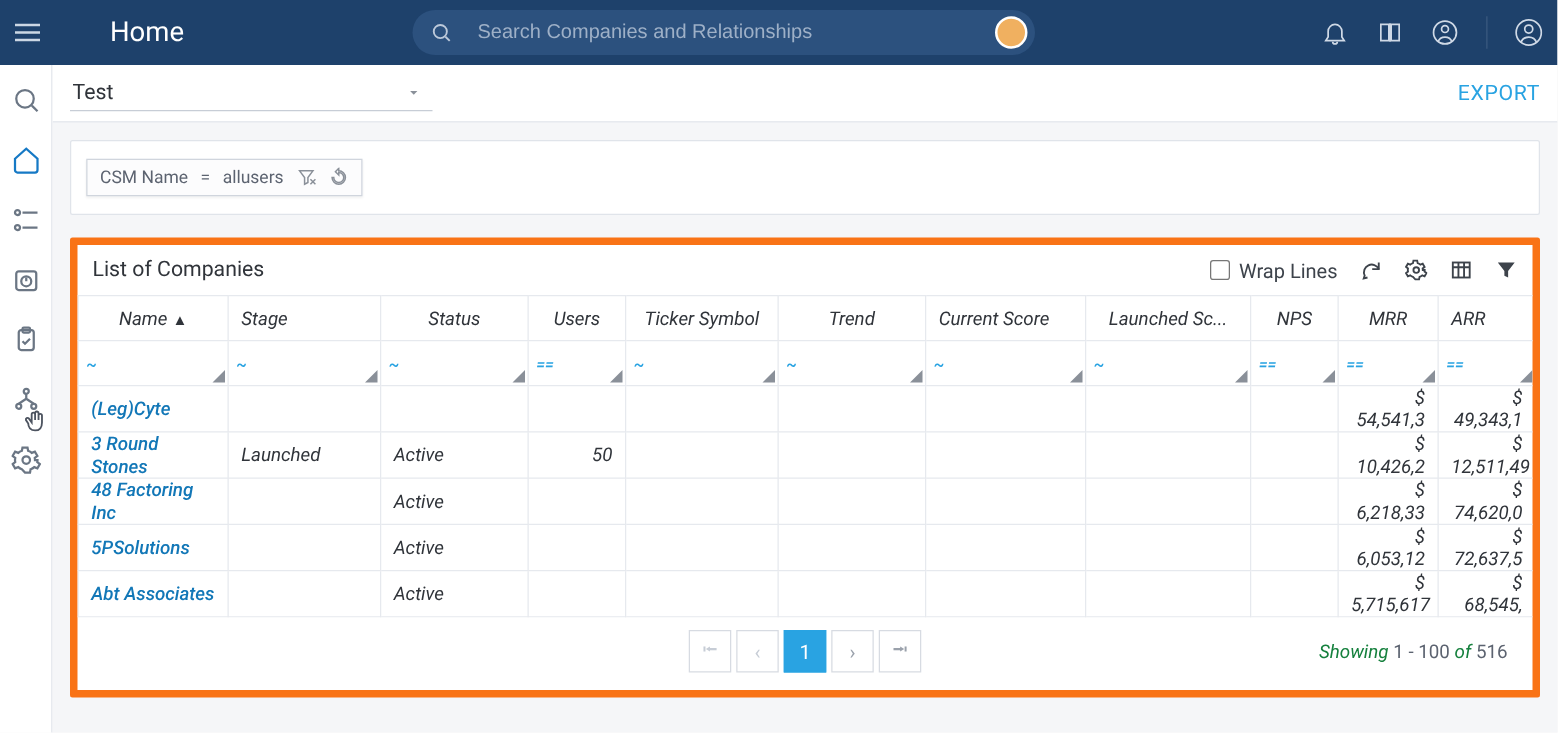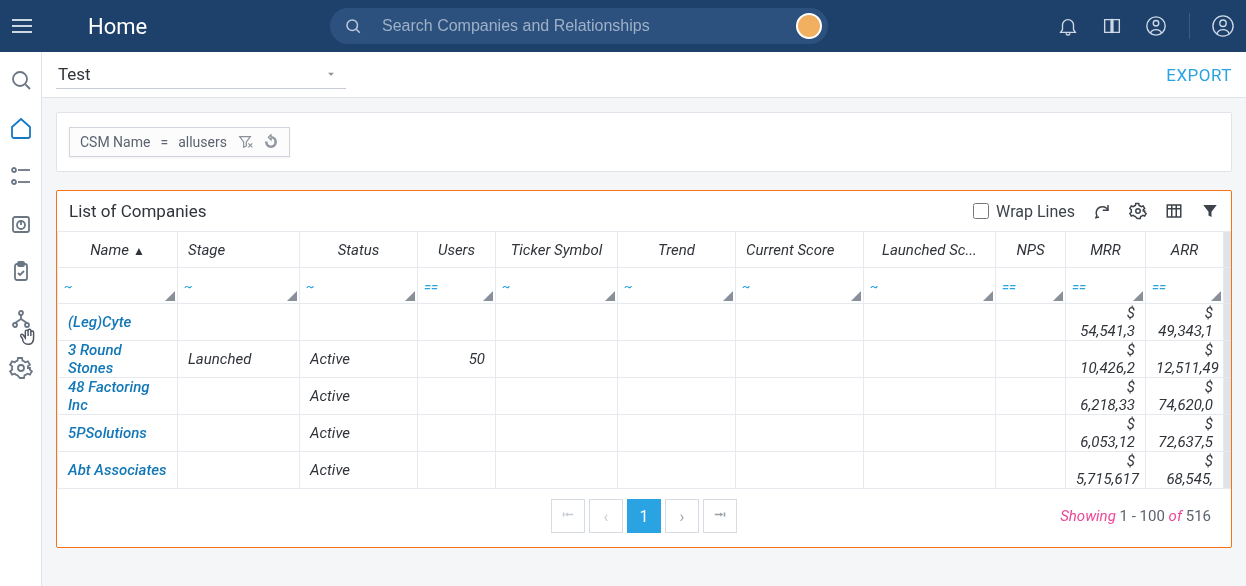--- a/index.html
+++ b/index.html
@@ -29,21 +29,21 @@
 .view-dropdown { display:flex; align-items:center; border-bottom:1px solid #c7cdd6; padding:4px 8px 4px 2px; width:290px; justify-content:space-between; font-size:17px; color:#30343a;}
 .chev-down { width:14px; height:14px; color:#8a9099;}
 .export { margin-left:auto; color:#29a3e2; font-size:17px; letter-spacing:0.5px; cursor:pointer;}
 
 .content { padding:14px; }
 .filter-panel { background:#fff; border:1px solid #e0e4ea; border-radius:2px; padding:14px 12px; }
 .filter-chip { display:inline-flex; align-items:center; gap:10px; border:1px solid #d0d5dd; background:#fcfcfd; padding:6px 10px; color:#5c6370; font-size:14px; box-shadow:0 1px 2px rgba(0,0,0,0.06);}
 .filter-chip .op { color:#5c6370; }
 .filter-chip svg { width:16px; height:16px; color:#8a9099;}
 
-.list-panel { background:#fff; border:1px solid #f97316; border-radius:2px; margin-top:18px; }
+.list-panel { background:#fff; border:6px solid #f97316; border-radius:2px; margin-top:18px; }
 .list-header { display:flex; align-items:center; padding:10px 12px; }
 .list-title { font-size:17px; color:#30343a; }
 .list-tools { margin-left:auto; display:flex; align-items:center; gap:18px; color:#3d434b;}
 .wrap-check { display:flex; align-items:center; gap:7px; font-size:16px; color:#3d434b;}
 .wrap-check input { width:16px; height:16px; accent-color:#1679c5;}
 .list-tools svg { width:18px; height:18px; }
 
 .table-wrap { overflow:hidden; }
 table { border-collapse:collapse; width:100%; table-layout:fixed;font-style:italic; }
 th, td { border:1px solid #e6e9ee; padding:0; font-size:15px; color:#30343a; text-align:left; height:36px;}
@@ -55,21 +55,21 @@
 .filterrow td { padding:2px 6px; position:relative; }
 .fop { color:#29a3e2; font-weight:500; font-size:13px; }
 .tri { position:absolute; right:2px; bottom:2px; width:0; height:0; border-left:10px solid transparent; border-bottom:10px solid #8a9099;}
 .scroll-stub { width:8px; background:#e0e4ea;}
 
 .pager { display:flex; align-items:center; justify-content:center; gap:4px; padding:10px 0 14px; position:relative;}
 .pager .pbtn { width:34px; height:34px; border:1px solid #d7dbe2; background:#fff; color:#9aa1ab; display:flex; align-items:center; justify-content:center; font-size:16px; cursor:pointer;}
 .pager .pbtn.active { background:#29a3e2; color:#fff; border-color:#29a3e2;}
 .pager .pbtn.disabled { color:#c7cdd6; cursor:default;}
 .page-info { position:absolute; right:20px; color:#5c6370; font-size:15px;}
-.page-info i { color:#ec4899;}
+.page-info i { color:#15803d;}
 
 .cursor-hand { position:absolute; left:18px; top:326px; width:22px; height:22px; color:#4d5460; pointer-events:none;}
 
 col.cname{width:120px}col.cstage{width:122px}col.cstatus{width:118px}col.cusers{width:78px}col.cts{width:122px}col.ctrend{width:118px}col.ccur{width:128px}col.cprev{width:132px}col.cnps{width:70px}col.cmrr{width:80px}col.carr{width:78px}col.cscr{width:12px}
 </style>
 </head>
 <body>
 
 <div class="topbar">
   <div class="hamburger">
@@ -226,21 +226,21 @@
               <th class="sorted" style="text-align:center"><span>Name</span><span class="arrow">▲</span></th>
               <th style="">Stage</th>
               <th style="text-align:center">Status</th>
               <th class="num" style="text-align:center">Users</th>
               <th style="text-align:center">Ticker Symbol</th>
               <th style="text-align:center">Trend</th>
               <th style="text-align:left">Current Score</th>
               <th style="text-align:center">Launched Sc...</th>
               <th class="num" style="text-align:center">NPS</th>
               <th class="num" style="text-align:center">MRR</th>
-              <th class="num" style="text-align:center">ARR</th>
+              <th class="num" style="text-align:left">ARR</th>
               <th class="scroll-stub"></th>
             </tr>
             <tr class="filterrow">
               <td><span class="fop">~</span><span class="tri"></span></td>
               <td><span class="fop">~</span><span class="tri"></span></td>
               <td><span class="fop">~</span><span class="tri"></span></td>
               <td><span class="fop">==</span><span class="tri"></span></td>
               <td><span class="fop">~</span><span class="tri"></span></td>
               <td><span class="fop">~</span><span class="tri"></span></td>
               <td><span class="fop">~</span><span class="tri"></span></td>

